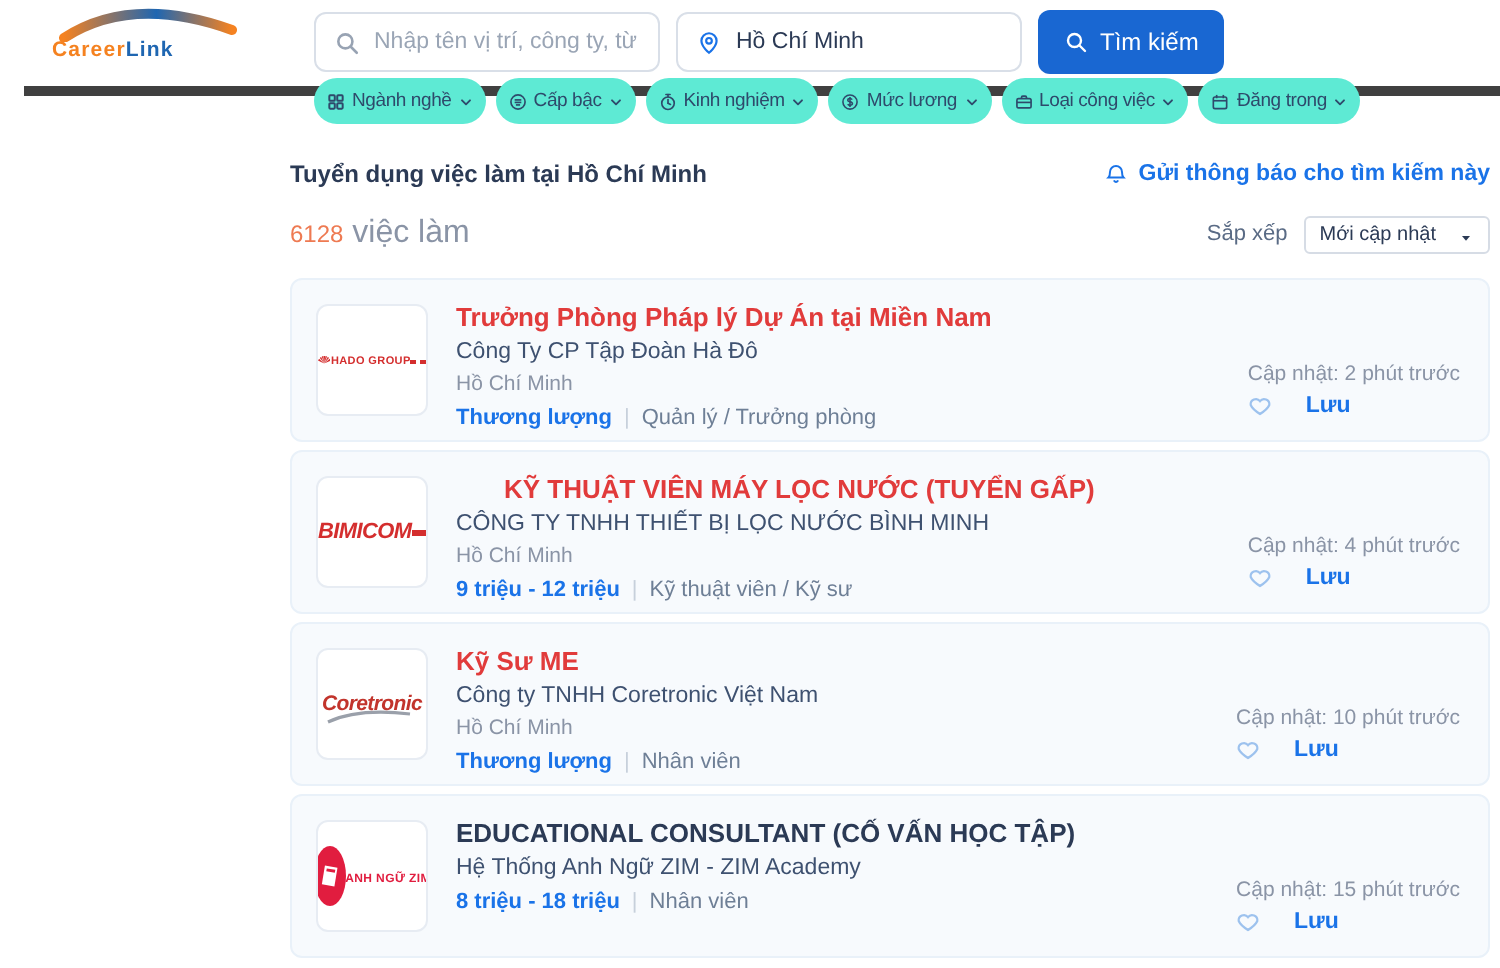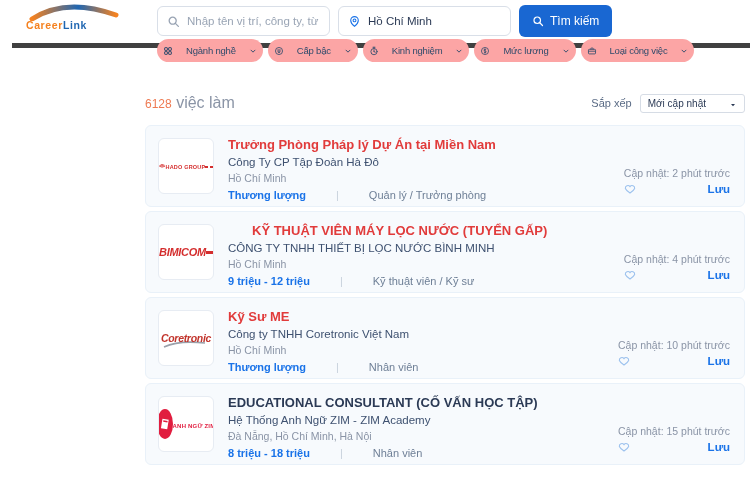--- a/index.html
+++ b/index.html
@@ -17,53 +17,53 @@
   .inp { display:flex; align-items:center; gap:7px; width:173px; height:30px; border:1px solid #d9dfe8; border-radius:6px; padding:0 9px; background:#fff; }
   .inp input { border:none; outline:none; width:100%; font-size:11.5px; color:#2b3a55; font-family:"Liberation Sans",sans-serif; background:transparent; }
   .inp input::placeholder { color:#9aa5b5; }
   .input-icon { color:#98a3b3; display:flex; }
   .input-icon.pin { color:#1a73e8; }
   .input-icon svg { width:13px; height:13px; display:block; }
   .btn-search { height:32px; border:none; background:#1967d2; color:#fff; border-radius:6px; padding:0 13px; font-size:12px; font-family:"Liberation Sans",sans-serif; display:flex; align-items:center; gap:6px; cursor:pointer; }
   .btn-search svg { width:12px; height:12px; }
 
   .filter-bar { position:absolute; left:145px; top:39px; display:flex; gap:5px; align-items:center; }
-  .pill { display:flex; align-items:center; gap:13px; height:23px; background:#fca5a5; border-radius:12px; padding:0 6px; color:#2e4a6b; font-size:9.5px; letter-spacing:-0.2px; white-space:nowrap; cursor:pointer; }
+  .pill { display:flex; align-items:center; gap:3px; height:23px; background:#5eead4; border-radius:12px; padding:0 6px; color:#2e4a6b; font-size:9.5px; letter-spacing:-0.2px; white-space:nowrap; cursor:pointer; }
   .pill-icon { display:flex; } .pill-icon svg { width:10px; height:10px; display:block; }
   .chev { display:flex; } .chev svg { width:8px; height:8px; display:block; }
 
   
   .content { position:absolute; left:145px; top:80px; width:600px; }
   .head-row { display:flex; justify-content:space-between; align-items:center; height:14px; }
   .results-heading { font-size:12px; font-weight:700; color:#2b3a55; }
   .alert-link { display:flex; align-items:center; gap:5px; color:#1a73e8; font-size:11.5px; font-weight:700; cursor:pointer; }
   .alert-link svg { width:12px; height:12px; }
 
   .meta-row { margin-top:13px; height:20px; display:flex; justify-content:space-between; align-items:center; }
   .count-num { color:#ee7a52; font-size:12px; }
   .count-suffix { color:#8a94a6; font-size:16px; }
   .sort-wrap { display:flex; align-items:center; gap:8px; }
   .sort-label { font-size:11px; color:#5a6b85; }
-  .sort-box { display:flex; align-items:flex-end; gap:23px; border:1px solid #d6dce5; border-radius:3px; padding:3px 7px; font-size:10px; color:#2b3a55; background:#fff; cursor:pointer; }
+  .sort-box { display:flex; align-items:flex-end; gap:11px; border:1px solid #d6dce5; border-radius:3px; padding:3px 7px; font-size:10px; color:#2b3a55; background:#fff; cursor:pointer; }
   .caret svg { width:8px; height:8px; display:block; }
 
   .job-list { margin-top:12px; display:flex; flex-direction:column; gap:4px; }
   .card { position:relative; height:82px; background:#f7fafd; border:1px solid #e9f1f9; border-radius:6px; padding:12px; display:flex; cursor:pointer; }
   .logo-box { width:56px; height:56px; background:#fff; border:1px solid #e7ecf3; border-radius:6px; display:flex; align-items:center; justify-content:center; overflow:hidden; flex:none; }
   .job-info { margin-left:14px; min-width:0; }
   .job-title { font-size:13px; font-weight:700; line-height:14px; white-space:nowrap; }
   .job-company { font-size:11.5px; color:#3e5170; margin-top:4px; white-space:nowrap; }
   .job-location { font-size:10.5px; color:#8a94a6; margin-top:4px; }
-  .job-salary-row { font-size:11px; margin-top:5px; display:flex; align-items:center;gap:24px; }
+  .job-salary-row { font-size:11px; margin-top:5px; display:flex; align-items:center; }
   .salary { color:#1a73e8; font-weight:700; }
   .sep { color:#c7d0db; margin:0 6px; }
   .category { color:#6e7f96; }
   .job-right { position:absolute; right:14px; bottom:11px; text-align:right; }
   .updated { font-size:10.5px; color:#8a94a6; }
-  .save { margin-top:4px; display:flex; justify-content:space-between; align-items:center; gap:17px; color:#1a73e8; font-weight:700; font-size:11.5px; cursor:pointer; }
+  .save { margin-top:4px; display:flex; justify-content:flex-start; align-items:center; gap:17px; color:#1a73e8; font-weight:700; font-size:11.5px; cursor:pointer; }
   .heart { color:#9dc2ee; display:flex; } .heart svg { width:12px; height:12px; }
 
   
   .lg { width:100%; height:100%; display:flex; align-items:center; justify-content:center; }
   .lg-hado svg.rays { width:32px; height:18px; }
   .hado-t { font-size:5.5px; font-weight:700; color:#d42e2e; letter-spacing:.2px; margin-top:1px; white-space:nowrap; }
   .hado-bar { width:38px; height:2px; margin-top:2px; background:repeating-linear-gradient(90deg,#d42e2e 0 3px,transparent 3px 5px); }
   .bimicom-t { font-size:11px; font-weight:800; font-style:italic; color:#d42e2e; letter-spacing:-.3px; }
   .bimicom-bar { width:44px; height:2.5px; background:#d42e2e; margin-top:1px; }
   .lg-coretronic { position:relative; }
@@ -198,24 +198,52 @@
               <line x1="3.5" y1="12.5" x2="20.5" y2="12.5"></line>
             </svg>
           </span>
     <span class="pill-label">Loại công việc</span>
     <span class="chev">
             <svg viewBox="0 0 24 24" fill="none" stroke="currentColor" stroke-width="2.8" stroke-linecap="round" stroke-linejoin="round">
               <polyline points="6,9.5 12,15.5 18,9.5"></polyline>
             </svg>
           </span>
   </div>
+        <div class="pill">
+    <span class="pill-icon">
+            <svg viewBox="0 0 24 24" fill="none" stroke="currentColor" stroke-width="2">
+              <rect x="4" y="6" width="16" height="14" rx="2"></rect>
+              <line x1="8" y1="3.5" x2="8" y2="7.5"></line>
+              <line x1="16" y1="3.5" x2="16" y2="7.5"></line>
+              <line x1="4" y1="10.5" x2="20" y2="10.5"></line>
+            </svg>
+          </span>
+    <span class="pill-label">Đăng trong</span>
+    <span class="chev">
+            <svg viewBox="0 0 24 24" fill="none" stroke="currentColor" stroke-width="2.8" stroke-linecap="round" stroke-linejoin="round">
+              <polyline points="6,9.5 12,15.5 18,9.5"></polyline>
+            </svg>
+          </span>
+  </div>
       </div>
   </div>
 
   <div class="content">
+    <div class="head-row">
+      <div class="results-heading">Tuyển dụng việc làm tại Hồ Chí Minh</div>
+      <div class="alert-link">
+        <span style="display:flex">
+            <svg viewBox="0 0 24 24" fill="none" stroke="currentColor" stroke-width="2" stroke-linecap="round">
+              <path d="M6 10a6 6 0 0 1 12 0c0 4 1.5 5.5 1.5 5.5h-15S6 14 6 10z"></path>
+              <path d="M10.3 19a2 2 0 0 0 3.4 0"></path>
+            </svg>
+          </span>
+        <span>Gửi thông báo cho tìm kiếm này</span>
+      </div>
+    </div>
 
     <div class="meta-row">
       <div>
         <span class="count-num">6128</span>
         <span class="count-suffix">việc làm</span>
       </div>
       <div class="sort-wrap">
         <span class="sort-label">Sắp xếp</span>
         <div class="sort-box">
           <span>Mới cập nhật</span>
@@ -335,21 +363,20 @@
                   <path d="M8.2 4.2l9.4 1.6-2.3 14-9.4-1.6z" fill="#fff"></path>
                   <path d="M9.6 6.3l6.4 1.1-.4 2.2-6.4-1.1z" fill="#e11d3f"></path>
                 </svg>
               </span>
               <span class="zim-t">ANH NGỮ ZIM</span>
             </div>
           </div>
     <div class="job-info">
       <div class="job-title" style="color: rgb(43, 58, 85);">EDUCATIONAL CONSULTANT (CỐ VẤN HỌC TẬP)</div>
       <div class="job-company">Hệ Thống Anh Ngữ ZIM - ZIM Academy</div>
-      <div class="job-location">Đà Nẵng, Hồ Chí Minh, Hà Nội</div>
       <div class="job-salary-row">
         <span class="salary">8 triệu - 18 triệu</span>
         <span class="sep">|</span>
         <span class="category">Nhân viên</span>
       </div>
     </div>
     <div class="job-right">
       <div class="updated">Cập nhật: 15 phút trước</div>
       <div class="save">
         <span class="heart">

